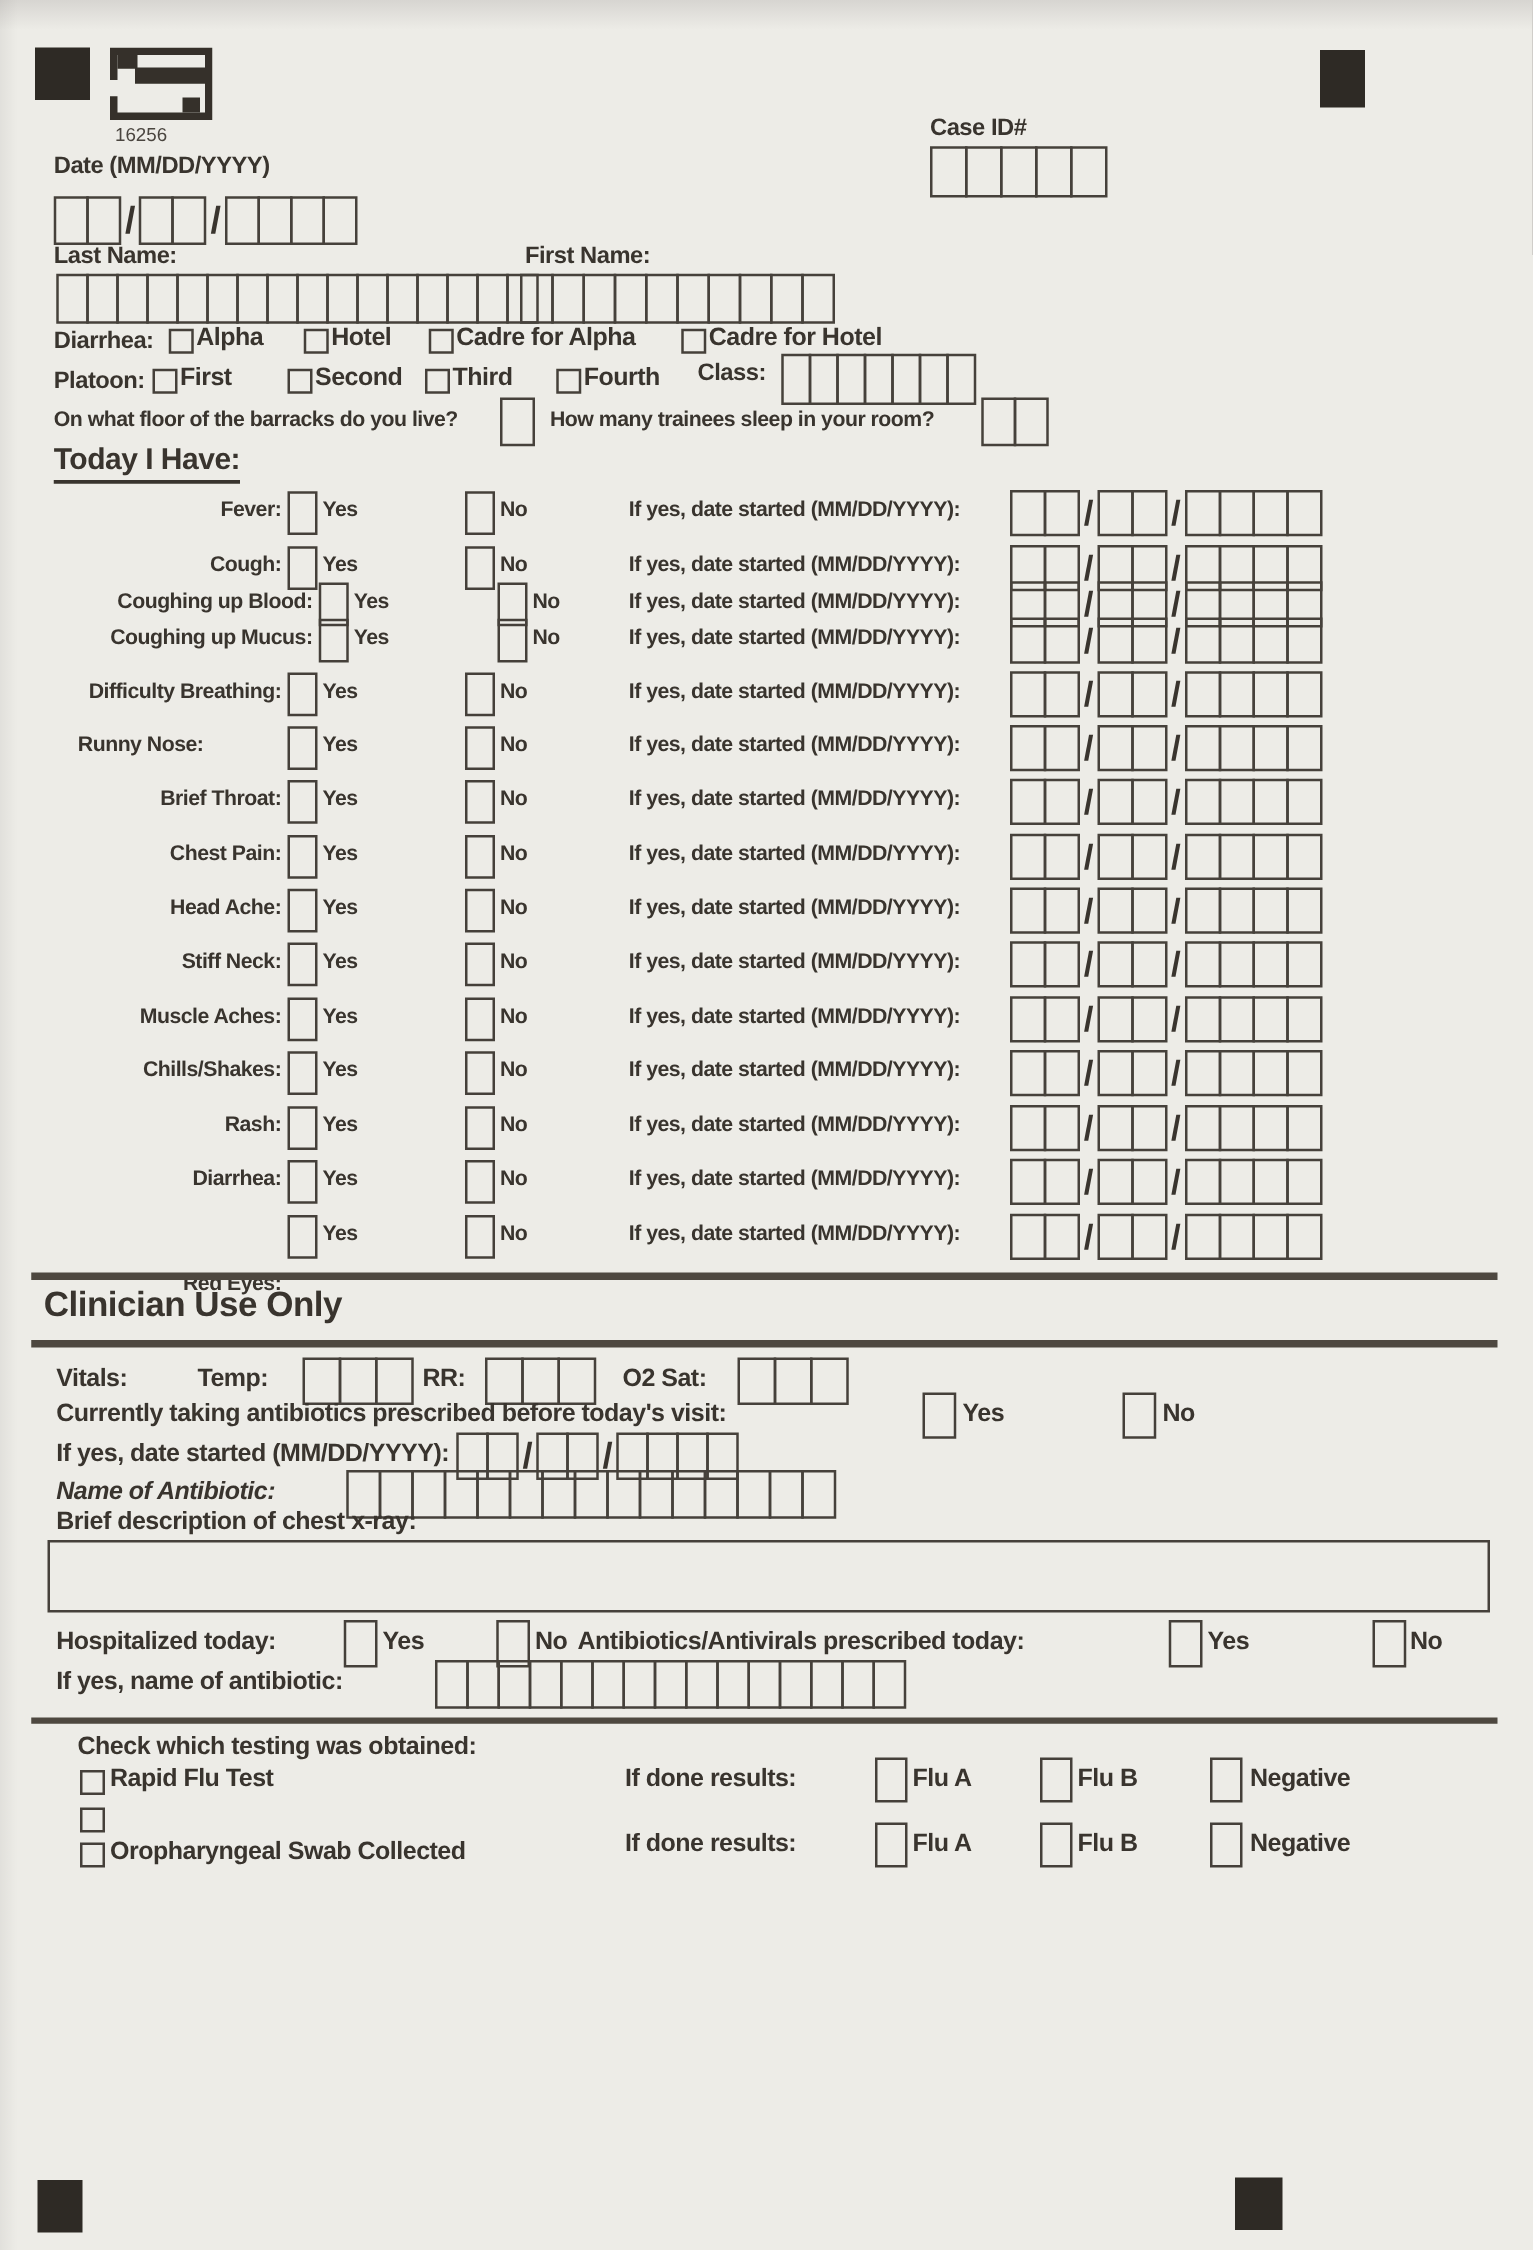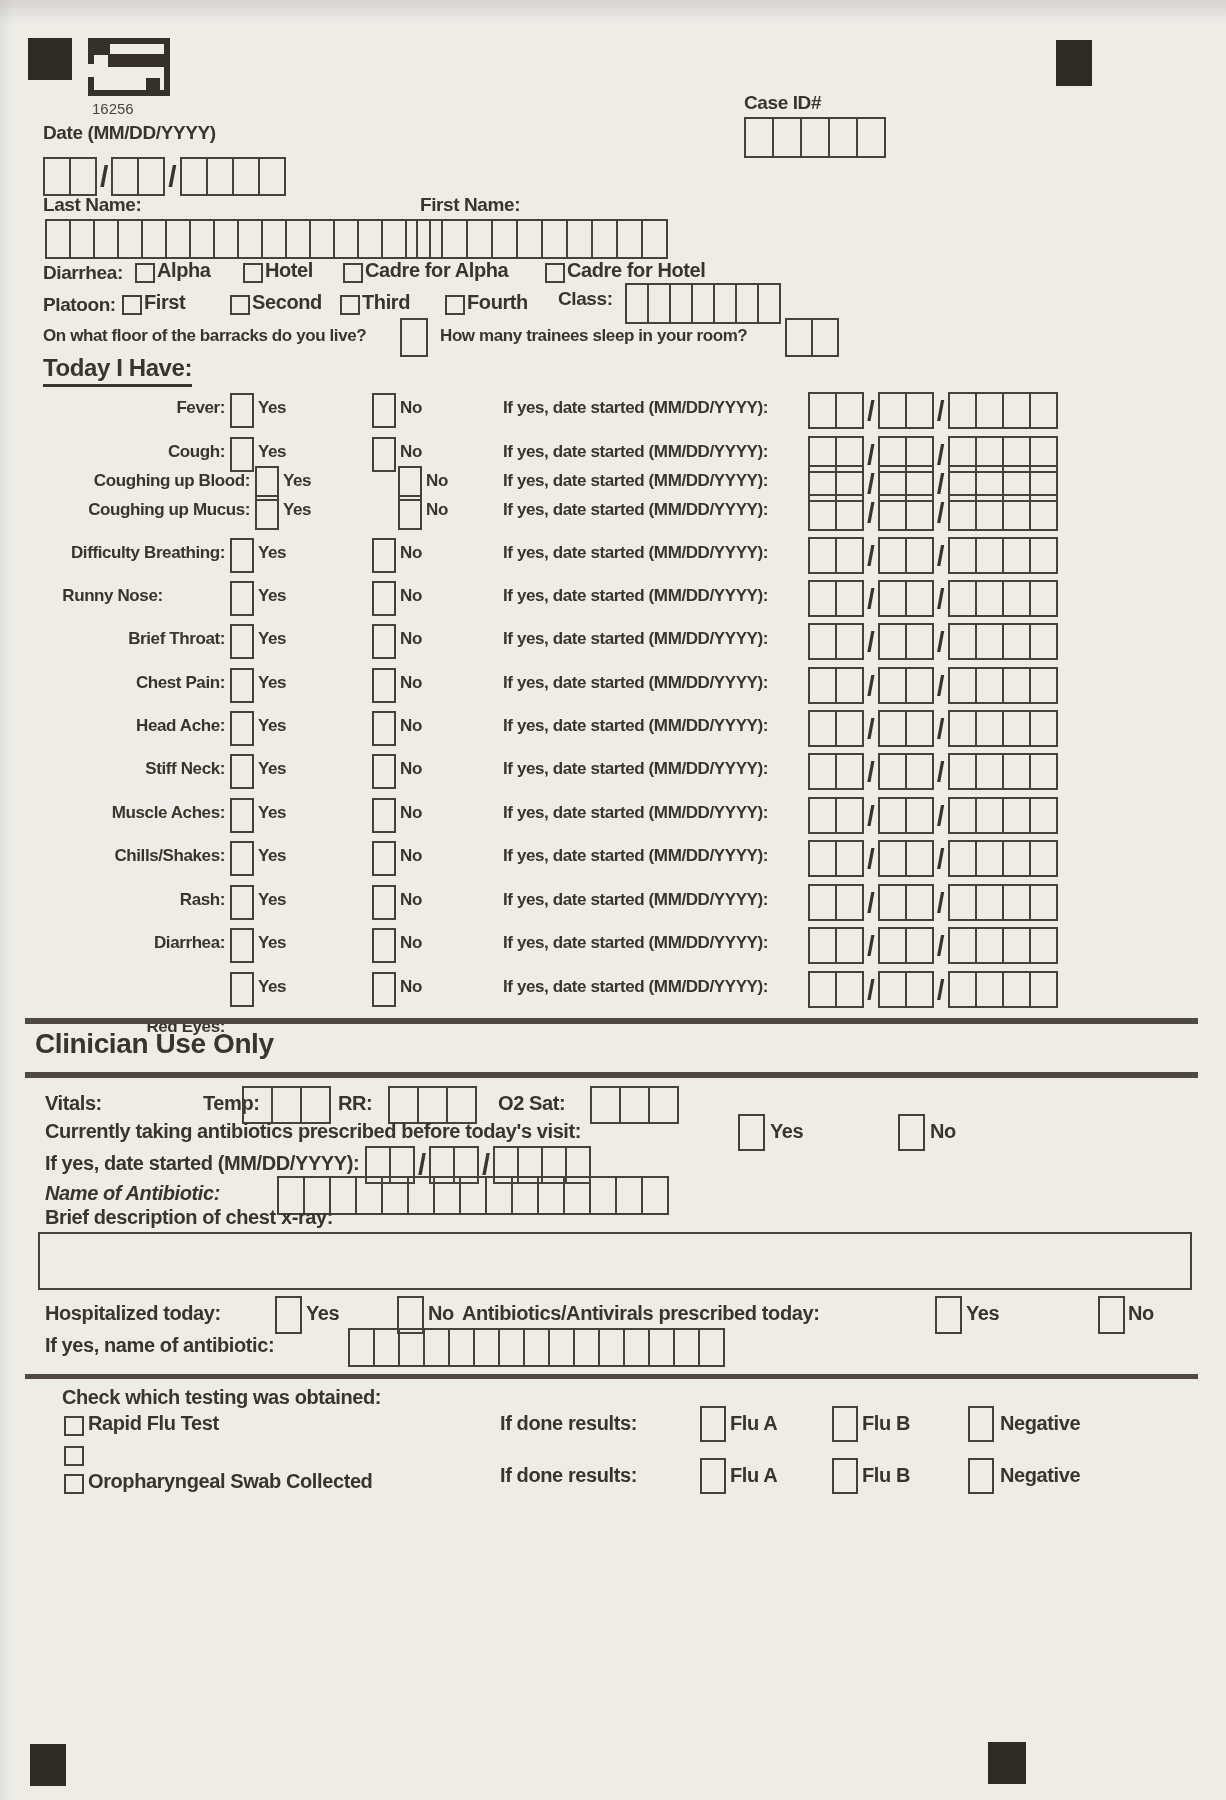--- a/index.html
+++ b/index.html
@@ -547,21 +547,21 @@
           </span>
         </span>
       </div>
     </div>
 
   <div class="rule" style="left:25px;top:1018px;width:1173px;height:6px;"></div>
   <div class="abs b t28" style="left:35px;top:1028px;">Clinician Use Only</div>
   <div class="rule" style="left:25px;top:1072px;width:1173px;height:6px;"></div>
 
   <div class="abs b t20" style="left:45px;top:1092px;">Vitals:</div>
-  <div class="abs b t20" style="left:158px;top:1092px;margin-left:45px;">Temp:</div>
+  <div class="abs b t20" style="left:158px;top:1092px;">Temp:</div>
   <span class="abs grid" style="left:242px;top:1086px;">
       <span class="cell" style="width: 27px; height: 34px;"></span>
       <span class="cell" style="width: 27px; height: 34px;"></span>
       <span class="cell" style="width: 27px; height: 34px;"></span>
     </span>
   <div class="abs b t20" style="left:338px;top:1092px;">RR:</div>
   <span class="abs grid" style="left:388px;top:1086px;">
       <span class="cell" style="width: 27px; height: 34px;"></span>
       <span class="cell" style="width: 27px; height: 34px;"></span>
       <span class="cell" style="width: 27px; height: 34px;"></span>

